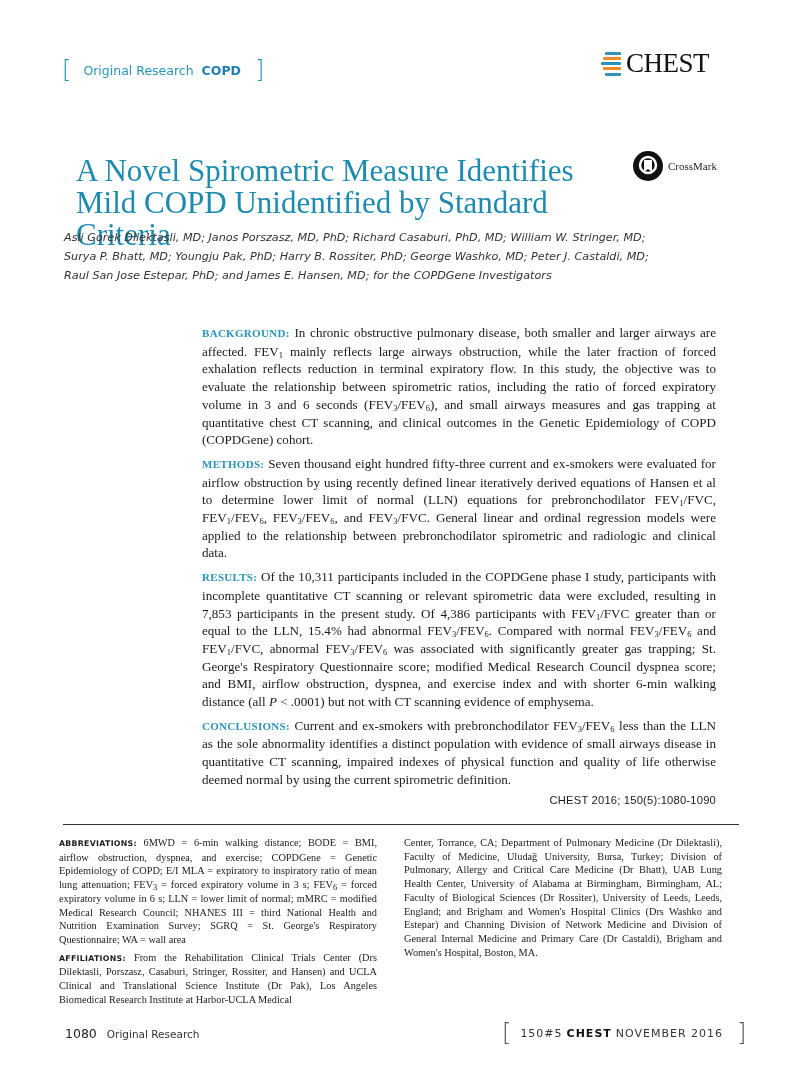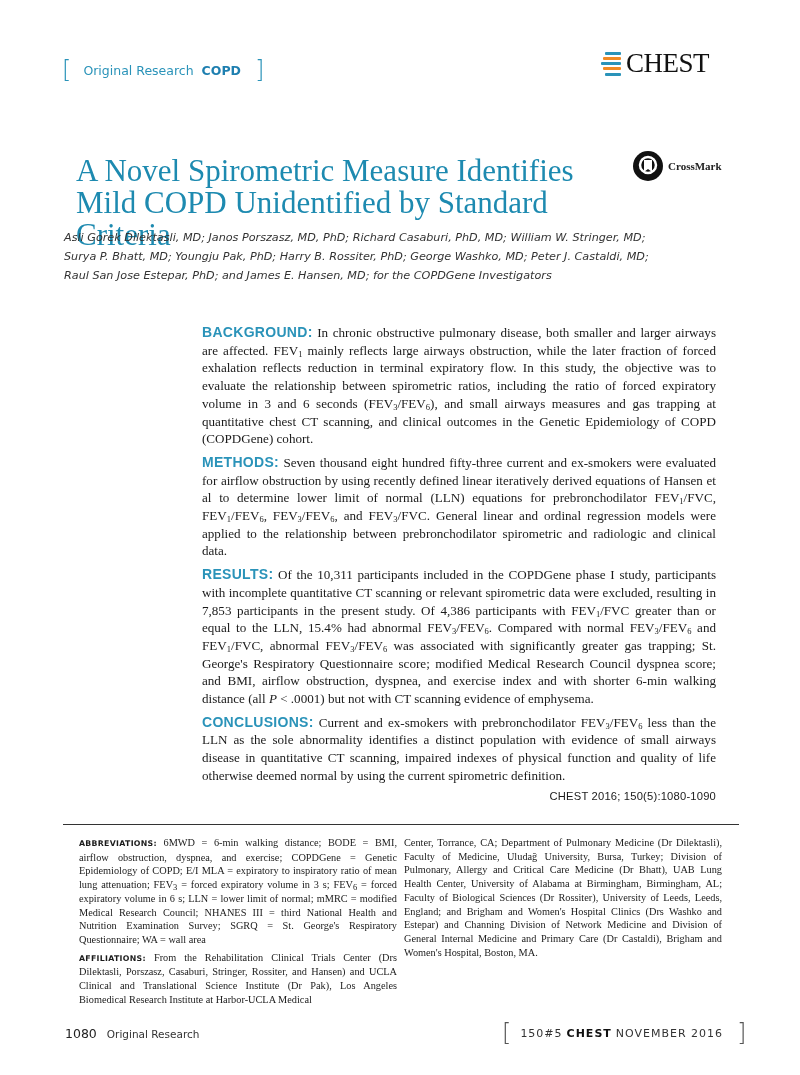--- a/index.html
+++ b/index.html
@@ -32,48 +32,48 @@
   .title {
     left: 65px; top: 144px; width: 560px;
     font-family: "Liberation Serif", "DejaVu Serif", serif;
     font-size: 31px; line-height: 32px; color: #1d8ab0; margin: 11px; font-weight: normal;
   }
   .crossmark { left: 633px; top: 151px; display: flex; align-items: center; }
   .crossmark-icon {
     width: 30px; height: 30px; border-radius: 50%; background: #111;
     display: flex; align-items: center; justify-content: center;
   }
-  .crossmark-label { font-family: "Liberation Serif", serif; font-size: 11px; margin-left: 5px; color: #222; font-weight: bold; }
+  .crossmark-label { font-family: "Liberation Serif", serif; font-size: 11px; margin-left: 5px; color: #222; }
 
   
   .authors {
     left: 64px; top: 228px; width: 640px;
     font-family: "DejaVu Sans", "Liberation Sans", sans-serif; font-style: italic;
     font-size: 11.2px; line-height: 19px; color: #333;
   }
 
   
   .abstract { left: 202px; top: 324px; width: 514px; font-size: 13.1px; line-height: 17.7px; text-align: justify; }
   .abs-para { margin: 0 0 6px 0; }
   .lbl {
-    font-family: Liberation Sans, sans-serif;
-    font-size: 14px; font-weight: bold; color: #2a93b9; letter-spacing: 0.3px;
+    font-family: Liberation Serif, serif;
+    font-size: 11px; font-weight: bold; color: #2a93b9; letter-spacing: 0.3px;
   }
   sub { font-size: 8.5px; vertical-align: -2px; line-height: 0; }
   .citation {
     text-align: right; font-family: Liberation Sans, sans-serif;
     font-size: 11.2px; margin-top: -3px; letter-spacing: 0.2px;
   }
   .keywords { margin-top: 14px; }
 
   .rule { left: 63px; top: 824px; width: 676px; height: 0; border-top: 1.4px solid #333; }
 
   
   .col { top: 836px; width: 318px; font-size: 10.3px; line-height: 13.7px; text-align: justify; }
-  .col-left { left: 79px; }
+  .col-left { left: 59px; }
   .col-right { left: 404px; }
   .fn-para { margin: 0 0 4px 0; }
   .fn-lbl { font-family: "DejaVu Sans", "Liberation Sans", sans-serif; font-size: 7.8px; font-weight: bold; letter-spacing: 0.3px; }
 
   
   .footer-left {
     left: 65px; top: 1026px; font-family: "DejaVu Sans", "Liberation Sans", sans-serif;
     font-size: 12px; color: #222; display: flex; align-items: baseline;
   }
   .footer-left .pg { font-size: 12.5px; margin-right: 10px; }

